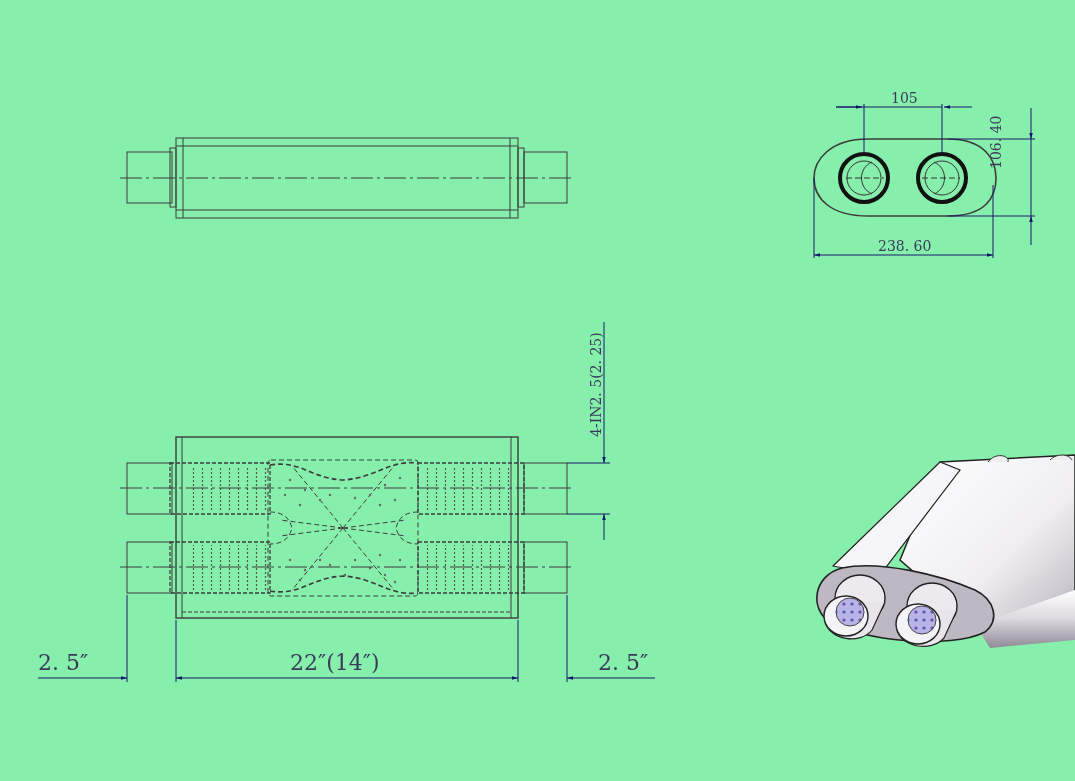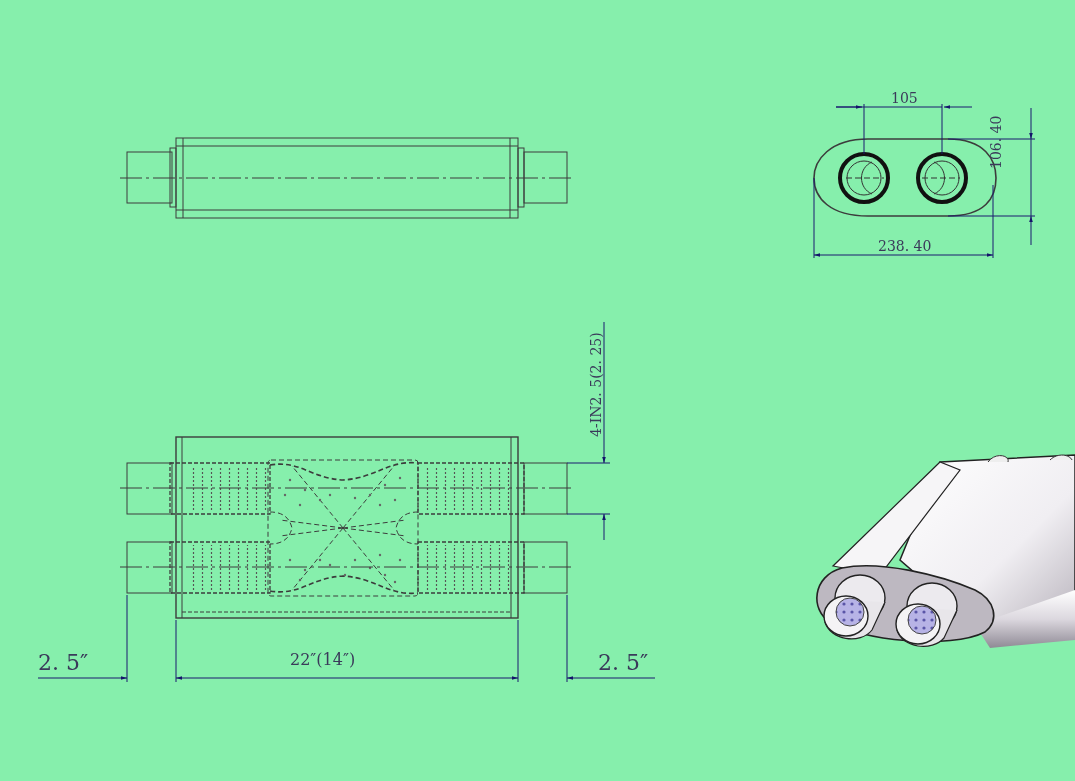--- a/index.html
+++ b/index.html
@@ -183,19 +183,19 @@
     <g>
       <ellipse cx="932" cy="606" rx="25" ry="23" fill="#eceaee" stroke="#222" stroke-width="1.4"></ellipse>
       <path d="M907,608 L897,630 C902,648 932,652 944,638 L957,610" fill="#e8e6ea" stroke="#222" stroke-width="1.2"></path>
       <ellipse cx="918" cy="624" rx="22" ry="20" fill="#f4f3f5" stroke="#222" stroke-width="1.4"></ellipse>
       <ellipse cx="922" cy="620" rx="14" ry="14" fill="url(#mesh)" stroke="#444" stroke-width="1"></ellipse>
     </g>
   </g>
 </svg>
 
 <div class="dimtext" style="position:absolute;left:891px;top:90px;font-size:14px;color:#3a3a5a;">105</div>
-<div class="dimtext" style="position:absolute;left:878px;top:238px;font-size:14px;color:#3a3a5a;">238. 40</div>
+<div class="dimtext" style="position:absolute;left:878px;top:238px;font-size:14px;color:#3a3a5a;">238. 60</div>
 <div class="dimtext" style="position:absolute;left:988px;top:169px;font-size:14px;color:#3a3a5a;transform:rotate(-90deg);transform-origin:left top;white-space:nowrap;">106. 40</div>
 <div class="dimtext" style="position:absolute;left:588px;top:437px;font-size:14px;color:#3a3a5a;transform:rotate(-90deg);transform-origin:left top;white-space:nowrap;">4-IN2. 5(2. 25)</div>
 <div class="dimtext" style="position:absolute;left:38px;top:650px;font-size:22px;color:#3a3a5a;">2. 5″</div>
-<div class="dimtext" style="position:absolute;left:290px;top:650px;font-size:16px;color:#3a3a5a;white-space:nowrap;">22″(14″)</div>
+<div class="dimtext" style="position:absolute;left:290px;top:650px;font-size:22px;color:#3a3a5a;white-space:nowrap;">22″(14″)</div>
 <div class="dimtext" style="position:absolute;left:598px;top:650px;font-size:22px;color:#3a3a5a;">2. 5″</div>
 </div>
 
 </body></html>

